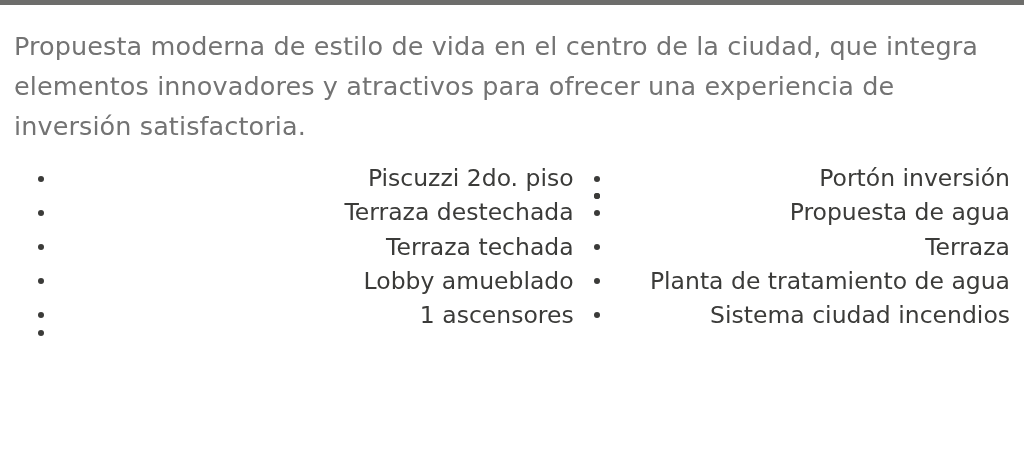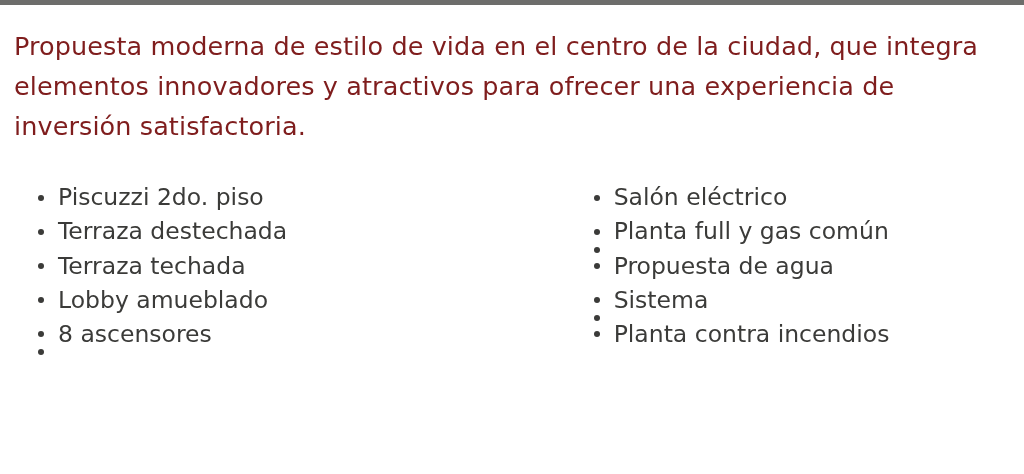--- a/index.html
+++ b/index.html
@@ -32,29 +32,30 @@
     position: absolute;
     top: 5px;
     left: 0;
     width: 1024px;
     padding: 22px 14px 0 14px;
     box-sizing: border-box;
   }
   .intro {
     font-size: 25.5px;
     line-height: 1.56;
-    color: #7f1d1d;
+    color: #737373;
     letter-spacing: 0.1px;
-    margin: 0 0 35px 0;
+    margin: 0 0 16px 0;
     max-width: 1000px;
   }
   .columns {
     display: flex;
     align-items: flex-start;
     gap: 14px;
+    text-align: right;
   }
   .col {
     box-sizing: border-box;
   }
   .col-left {
     width: 572px;
     padding-left: 18px;
   }
   .col-right {
     width: 432px;
@@ -112,54 +113,54 @@
           <li>
             <span class="bullet"></span>
             <span>Terraza techada</span>
           </li>
           <li>
             <span class="bullet"></span>
             <span>Lobby amueblado</span>
           </li>
           <li>
             <span class="bullet"></span>
-            <span>8 ascensores</span>
+            <span>1 ascensores</span>
           </li>
           <li>
             <span class="bullet"></span>
           </li>
         </ul>
       </div>
 
       <div class="col col-right">
         <ul class="feature-list">
           <li>
             <span class="bullet"></span>
-            <span>Salón eléctrico</span>
+            <span>Portón inversión</span>
           </li>
           <li>
             <span class="bullet"></span>
-            <span>Planta full y gas común</span>
           </li>
           <li>
             <span class="bullet"></span>
           </li>
           <li>
             <span class="bullet"></span>
             <span>Propuesta de agua</span>
           </li>
           <li>
             <span class="bullet"></span>
-            <span>Sistema</span>
+            <span>Terraza</span>
           </li>
           <li>
             <span class="bullet"></span>
+            <span>Planta de tratamiento de agua</span>
           </li>
           <li>
             <span class="bullet"></span>
-            <span>Planta contra incendios</span>
+            <span>Sistema ciudad incendios</span>
           </li>
         </ul>
       </div>
 
     </div>
   </div>
 </div>
 
 </body></html>

